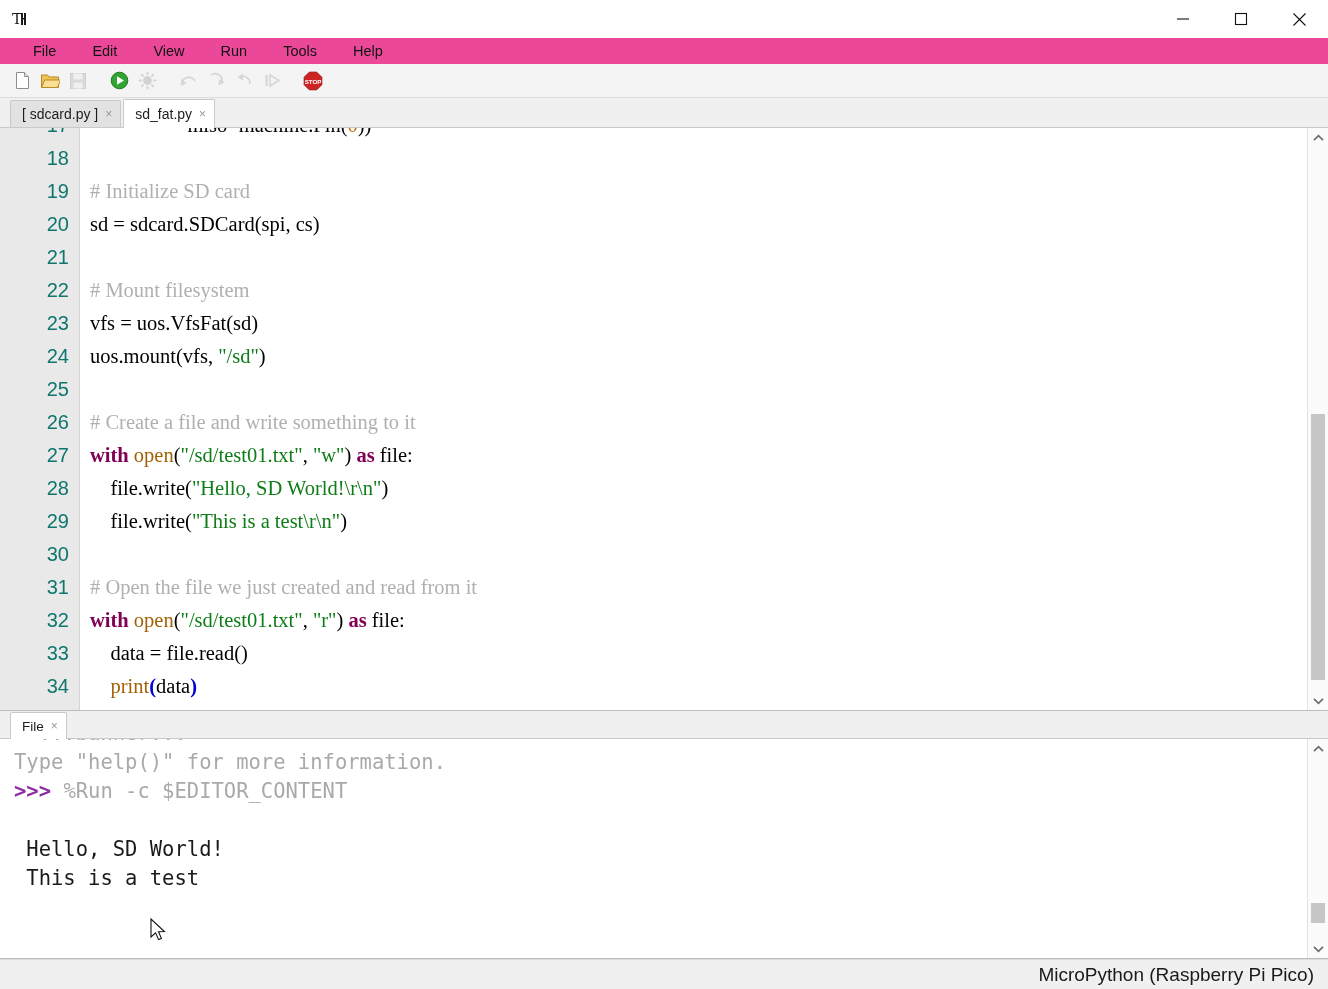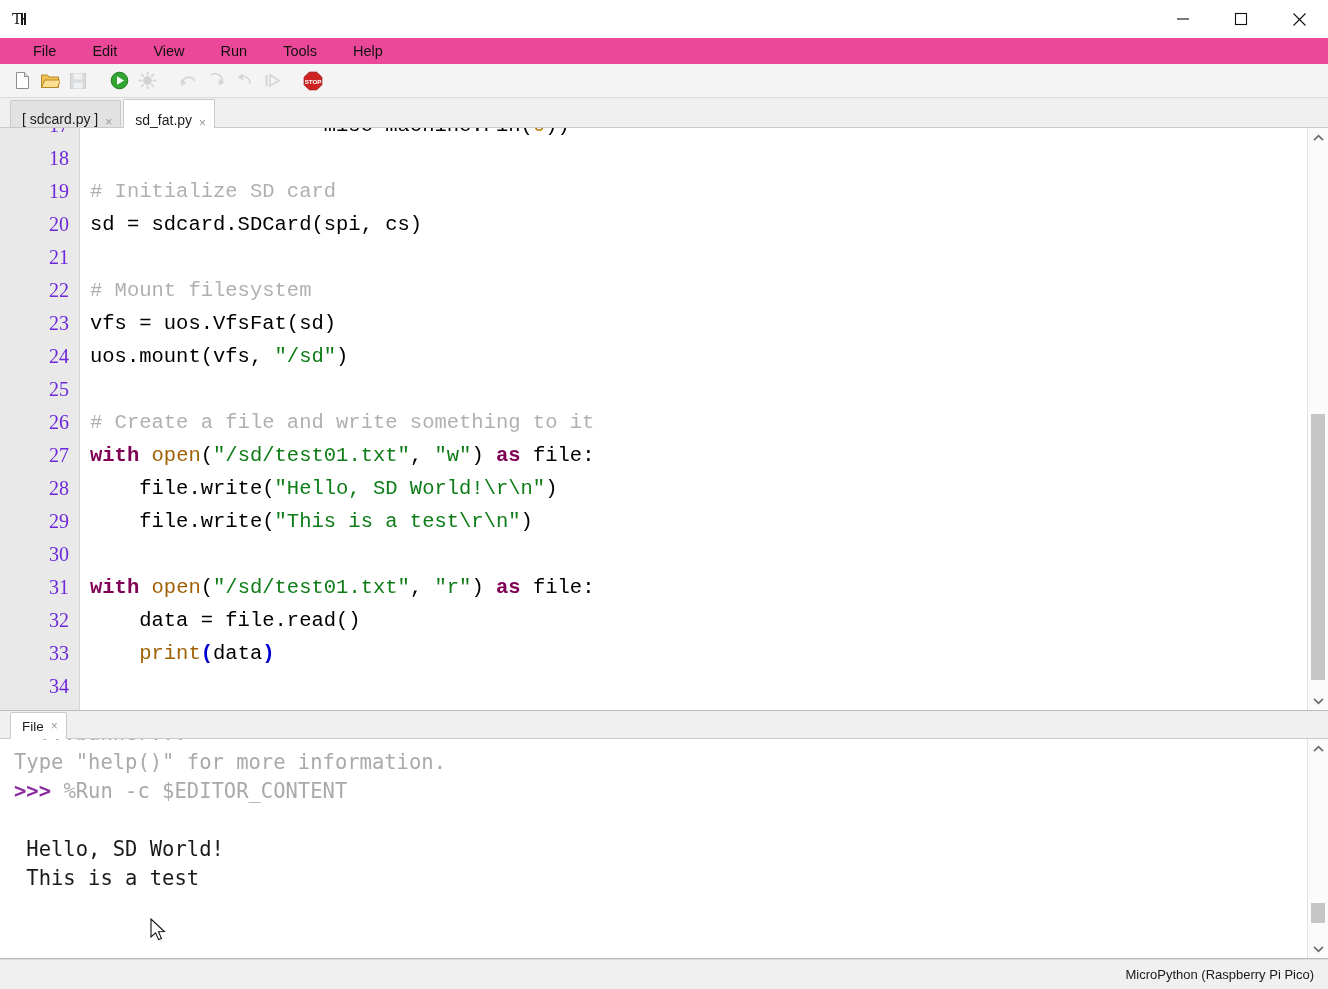--- a/index.html
+++ b/index.html
@@ -114,21 +114,21 @@
     min-height: 29px;
     background: #f0f0f0;
     display: flex;
     align-items: flex-end;
     padding-left: 10px;
     border-bottom: 1px solid #c9c9c9;
   }
   .tab {
     height: 26px;
     display: flex;
-    align-items: flex-end;
+    align-items: center;
     padding: 0 8px 0 11px;
     font-size: 14px;
     color: #1c1c1c;
     background: #e2e2e2;
     border: 1px solid #c9c9c9;
     border-bottom: none;
     margin-right: 2px;
     border-radius: 2px 2px 0 0;
     position: relative;
     white-space: nowrap;
@@ -173,35 +173,35 @@
   }
   .gutter-inner, .lines-inner {
     position: relative;
     top: -19px;
   }
   .gnum {
     height: 33px;
     line-height: 33px;
     text-align: right;
     padding-right: 10px;
-    font-family: Liberation Serif, serif;
+    font-family: Liberation Sans, sans-serif;
     font-size: 20px;
-    color: #6d28d9;
+    color: #0f766e;
     box-sizing: border-box;
   }
   .lines {
     flex: 1 1 auto;
     padding-left: 10px;
     overflow: hidden;
     position: relative;
   }
   .cline {
     height: 33px;
     line-height: 33px;
-    font-family: Liberation Mono, monospace;
+    font-family: Liberation Serif, serif;
     font-size: 20.5px;
     color: #000000;
     white-space: pre;
     letter-spacing: 0px;
   }
   .kw { color: #7F0055; font-weight: bold; }
   .bi { color: #a16207; }
   .str { color: #0E7C17; }
   .cmt { color: #b0b0b0; }
   .num { color: #C07000; }
@@ -291,21 +291,21 @@
     height: 29px;
     min-height: 29px;
     background: #f0f0f0;
     display: flex;
     align-items: center;
     justify-content: flex-end;
     padding-right: 14px;
     border-top: 1px solid #dcdcdc;
   }
   .status-text {
-    font-size: 13px;
+    font-size: 19px;
     color: #1a1a1a;
     white-space: nowrap;
   }
 
   
   .cursor-arrow {
     position: absolute;
     left: 150px;
     top: 918px;
     pointer-events: none;
@@ -477,20 +477,21 @@
             <div class="cline">&nbsp;</div>
             <div class="cline"><span class="cmt"># Mount filesystem</span></div>
             <div class="cline"><span>vfs = uos.VfsFat(sd)</span></div>
             <div class="cline"><span>uos.mount(vfs, </span><span class="str">"/sd"</span><span>)</span></div>
             <div class="cline">&nbsp;</div>
             <div class="cline"><span class="cmt"># Create a file and write something to it</span></div>
             <div class="cline"><span class="kw">with</span><span> </span><span class="bi">open</span><span>(</span><span class="str">"/sd/test01.txt"</span><span>, </span><span class="str">"w"</span><span>) </span><span class="kw">as</span><span> file:</span></div>
             <div class="cline"><span>    file.write(</span><span class="str">"Hello, SD World!\r\n"</span><span>)</span></div>
             <div class="cline"><span>    file.write(</span><span class="str">"This is a test\r\n"</span><span>)</span></div>
             <div class="cline">&nbsp;</div>
+            <div class="cline"><span class="cmt"># Open the file we just created and read from it</span></div>
             <div class="cline"><span class="kw">with</span><span> </span><span class="bi">open</span><span>(</span><span class="str">"/sd/test01.txt"</span><span>, </span><span class="str">"r"</span><span>) </span><span class="kw">as</span><span> file:</span></div>
             <div class="cline"><span>    data = file.read()</span></div>
             <div class="cline"><span>    </span><span class="bi">print</span><span class="brk">(</span><span>data</span><span class="brk">)</span></div>
           </div>
       </div>
     </div>
     <div class="vscroll">
       <div class="sb-arrow up">
         <svg width="11" height="8" viewBox="0 0 11 8">
             <polyline points="1,6.2 5.5,1.6 10,6.2" fill="none" stroke="#6e6e6e" stroke-width="1.7"></polyline>

